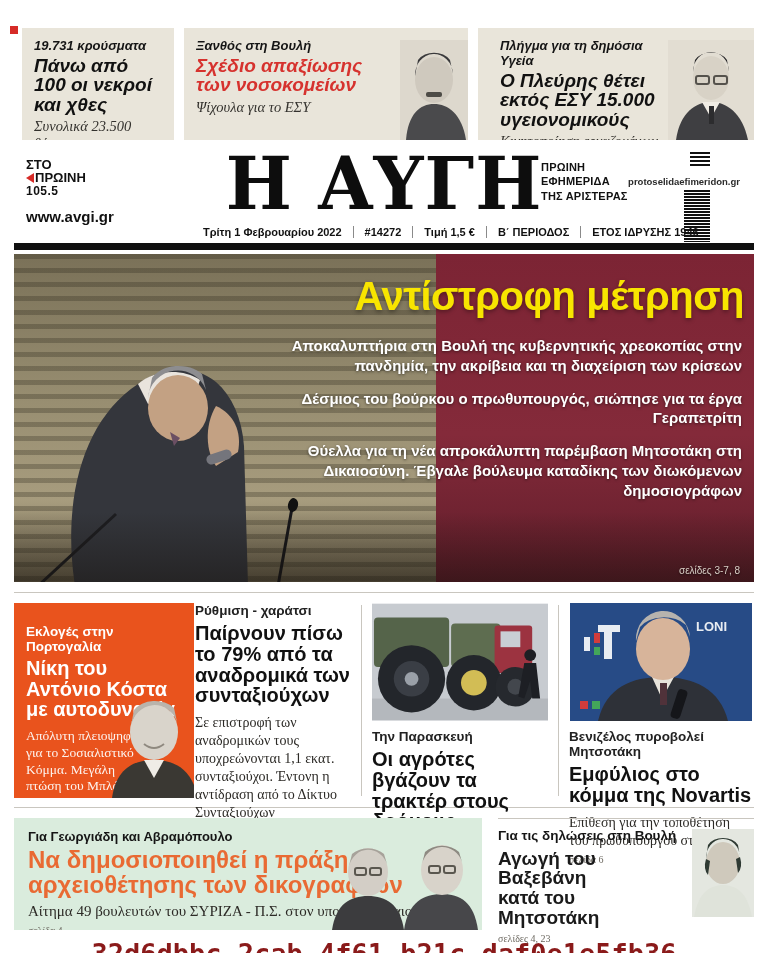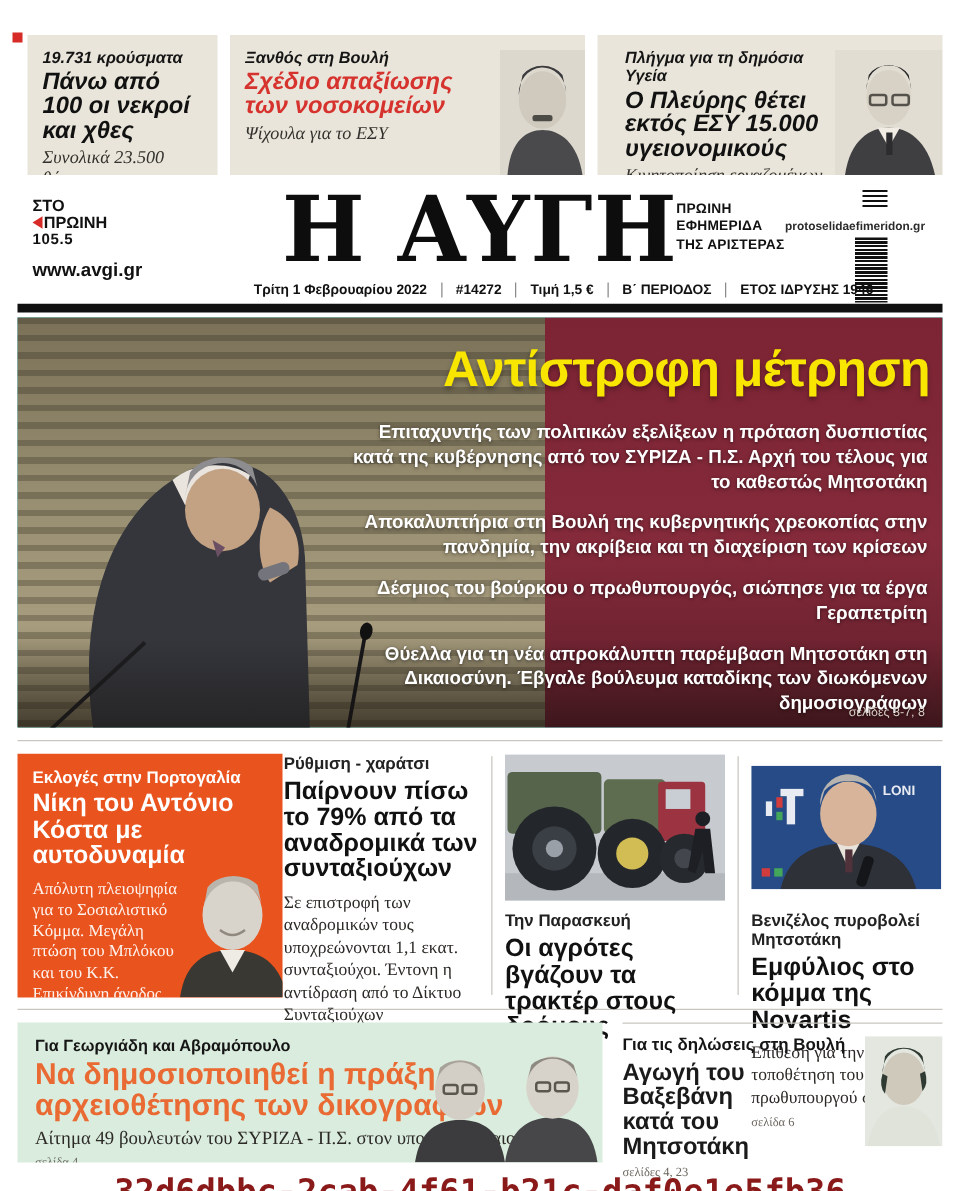--- a/index.html
+++ b/index.html
@@ -51,21 +51,21 @@
   .hero-fade { position:absolute; left:0; bottom:0; width:100%; height:70px; background:linear-gradient(180deg, rgba(0,0,0,0) 0%, rgba(20,15,10,.45) 100%); }
   .hero svg.figure { position:absolute; left:6px; bottom:-4px; }
   .hero-hl { position:absolute; right:10px; top:20px; font-size:40px; font-weight:800; color:#f8e500; letter-spacing:-.5px; text-shadow:0 2px 4px rgba(0,0,0,.35); }
   .hero-bullets { position:absolute; right:12px; top:82px; width:470px; text-align:right; color:#ffffff; font-weight:bold; font-size:15px; line-height:1.32; text-shadow:0 1px 3px rgba(0,0,0,.55); }
   .hero-bullets p { margin-bottom:13px; }
   .hero-p { position:absolute; right:14px; bottom:6px; font-size:10px; color:#d9cfc6; text-shadow:0 1px 2px rgba(0,0,0,.6); }
 
   
   .mid-row { display:flex; margin:10px 14px 0 14px; border-top:1px solid #c9c6bf; border-bottom:1px solid #c9c6bf; padding:10px 0 9px 0; height:216px; }
   .vsep { width:1px; background:#c9c6bf; margin:2px 9px; }
-  .obox { position:relative; width:212px; background:#e9531d; color:#fff; padding:11px 12px; overflow:hidden; }
+  .obox { position:relative; width:180px; background:#e9531d; color:#fff; padding:21px 12px; overflow:hidden; }
   .obox .k { color:#fff; font-size:13.5px; }
   .obox .hl { font-size:20px; line-height:1.03; font-weight:800; margin-top:4px; color:#fff; }
   .obox .b { font-family:"Liberation Serif", serif; font-size:13.5px; line-height:1.25; margin-top:8px; width:118px; color:#fdf3ee; }
   .obox svg { position:absolute; right:-6px; bottom:0; }
   .mcol { padding:0 1px; }
   .mcol .k { font-size:13.5px; color:#222; }
   .mcol .hl { font-size:20px; line-height:1.04; font-weight:800; color:#111; margin-top:5px; }
   .mcol .b { font-family:"Liberation Serif", serif; font-size:14px; line-height:1.28; color:#2c2a26; margin-top:8px; }
   .mcol2 { width:158px; }
   .mcol3 { width:178px; }
@@ -176,21 +176,20 @@
       <path d="M196 150 C214 158 222 176 218 196 L196 210 C186 196 184 170 196 150 Z" fill="#c3a183"></path>
       <rect x="186" y="196" width="26" height="10" rx="5" fill="#74757c" transform="rotate(-18 199 201)"></rect>
       <path d="M150 176 L160 182 L154 190 Z" fill="#6b4f63"></path>
       <line x1="258" y1="330" x2="272" y2="252" stroke="#17171a" stroke-width="3"></line>
       <ellipse cx="273" cy="249" rx="5" ry="7" fill="#111" transform="rotate(12 273 249)"></ellipse>
       <line x1="18" y1="330" x2="96" y2="258" stroke="#1d1d20" stroke-width="3"></line>
     </svg>
     <div class="hero-fade"></div>
     <div class="hero-hl">Αντίστροφη μέτρηση</div>
     <div class="hero-bullets">
-      <p>Επιταχυντής των πολιτικών εξελίξεων η πρόταση δυσπιστίας κατά της κυβέρνησης από τον ΣΥΡΙΖΑ - Π.Σ. Αρχή του τέλους για το καθεστώς Μητσοτάκη</p>
       <p>Αποκαλυπτήρια στη Βουλή της κυβερνητικής χρεοκοπίας στην πανδημία, την ακρίβεια και τη διαχείριση των κρίσεων</p>
       <p>Δέσμιος του βούρκου ο πρωθυπουργός, σιώπησε για τα έργα Γεραπετρίτη</p>
       <p>Θύελλα για τη νέα απροκάλυπτη παρέμβαση Μητσοτάκη στη Δικαιοσύνη. Έβγαλε βούλευμα καταδίκης των διωκόμενων δημοσιογράφων</p>
 
     </div>
     <div class="hero-p">σελίδες 3-7, 8</div>
   </div>
 
   <div class="mid-row">
     <div class="obox">

